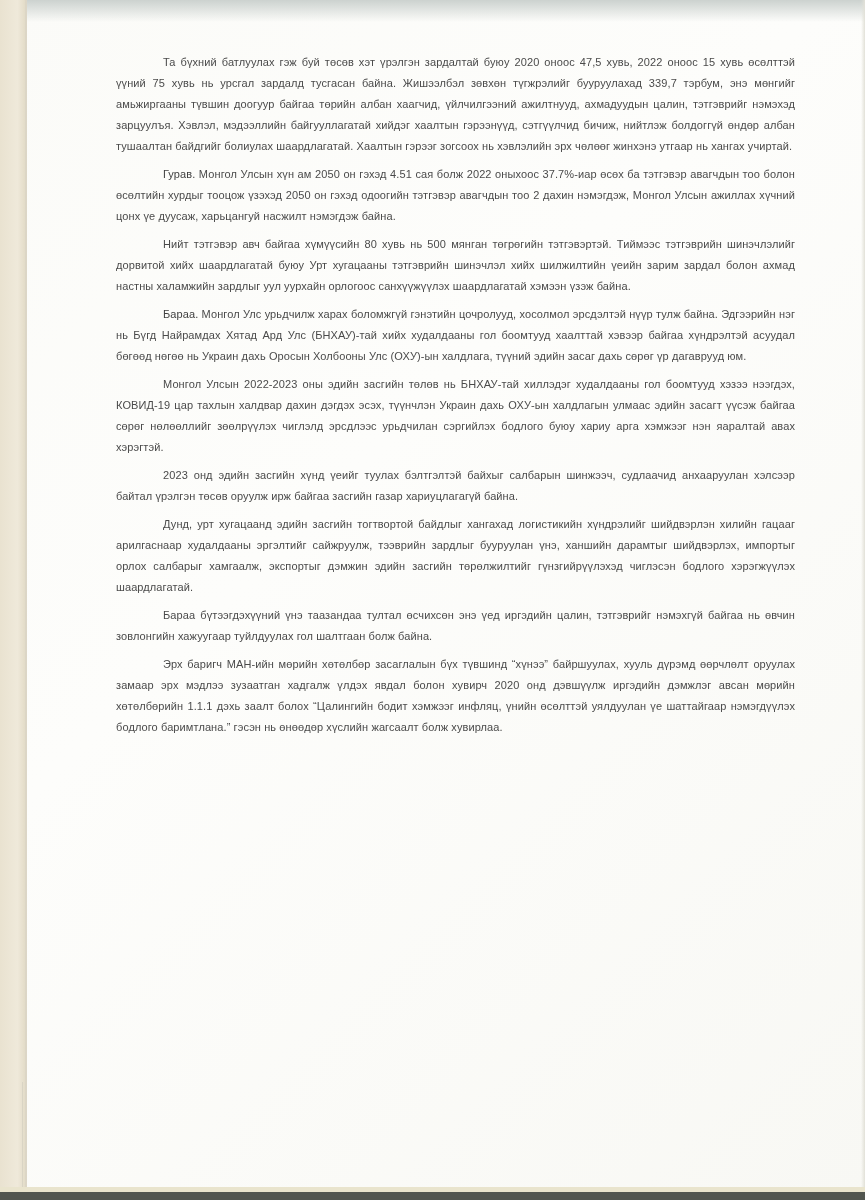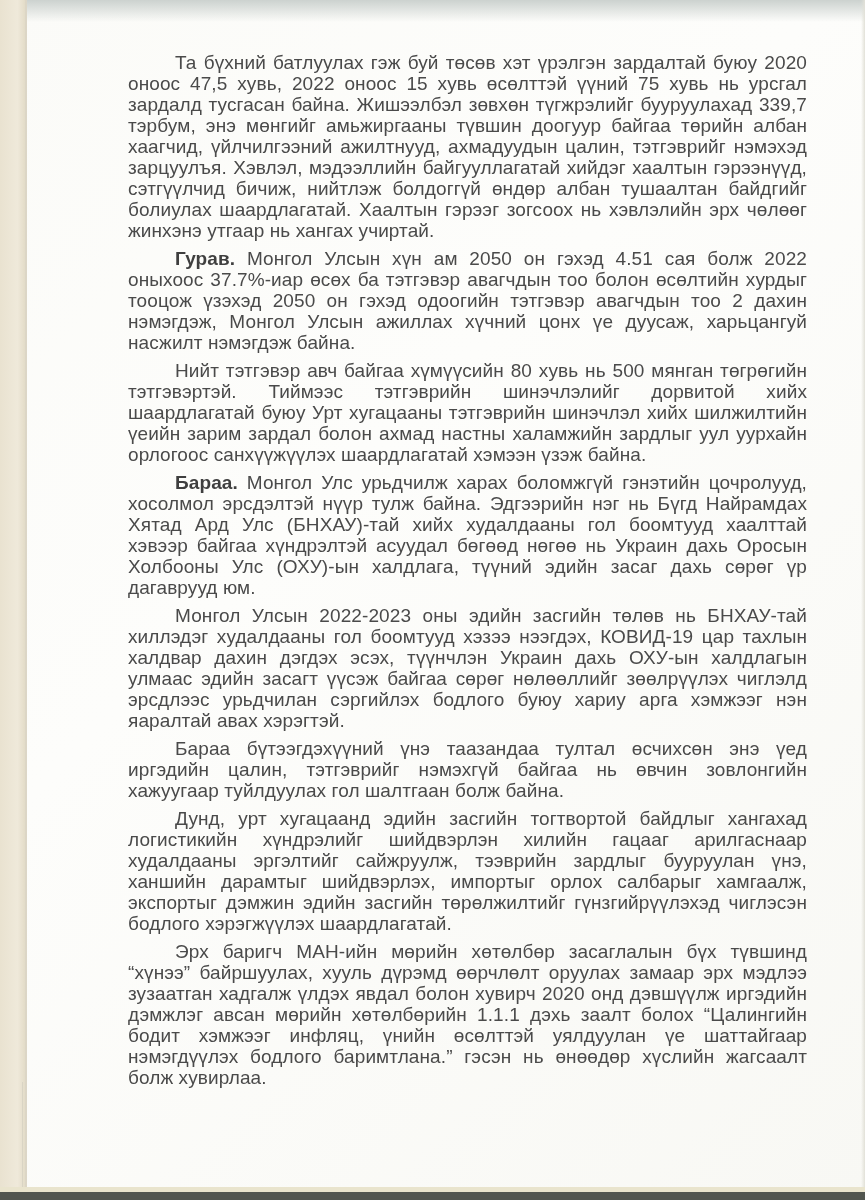--- a/index.html
+++ b/index.html
@@ -62,32 +62,31 @@
     left: 22px; bottom: 13px;
     width: 1px; height: 105px;
     background: #d9d4c4;
   }
   
   .doc {
     position: absolute;
     left: 116px; top: 52px;
     width: 679px;
     color: #4a4a4a;
-    font-size: 19px;
+    font-size: 11px;
     line-height: 21px;
     text-align: justify;
     letter-spacing: 0.1px;
-    margin-left: 12px;
   }
   .doc p {
     margin: 0 0 7px 0;
     text-indent: 47px;
   }
   .doc p b {
-    font-weight: bold;
+    font-weight: normal;
     color: #3f3f3f;
   }
 </style>
 </head>
 <body>
 
 <div class="scan-page">
   <div class="edge-left"></div>
   <div class="edge-left-line"></div>
   <div class="edge-top"></div>
@@ -95,17 +94,18 @@
   <div class="page-corner-line"></div>
   <div class="edge-bottom-cream"></div>
   <div class="edge-bottom-dark"></div>
 
   <main class="doc">
       <p>Та бүхний батлуулах гэж буй төсөв хэт үрэлгэн зардалтай буюу 2020 оноос 47,5 хувь, 2022 оноос 15 хувь өсөлттэй үүний 75 хувь нь урсгал зардалд тусгасан байна. Жишээлбэл зөвхөн түгжрэлийг бууруулахад 339,7 тэрбум, энэ мөнгийг амьжиргааны түвшин доогуур байгаа төрийн албан хаагчид, үйлчилгээний ажилтнууд, ахмадуудын цалин, тэтгэврийг нэмэхэд зарцуулъя. Хэвлэл, мэдээллийн байгууллагатай хийдэг хаалтын гэрээнүүд, сэтгүүлчид бичиж, нийтлэж болдоггүй өндөр албан тушаалтан байдгийг болиулах шаардлагатай. Хаалтын гэрээг зогсоох нь хэвлэлийн эрх чөлөөг жинхэнэ утгаар нь хангах учиртай.</p>
       <p><b>Гурав. </b>Монгол Улсын хүн ам 2050 он гэхэд 4.51 сая болж 2022 оныхоос 37.7%-иар өсөх ба тэтгэвэр авагчдын тоо болон өсөлтийн хурдыг тооцож үзэхэд 2050 он гэхэд одоогийн тэтгэвэр авагчдын тоо 2 дахин нэмэгдэж, Монгол Улсын ажиллах хүчний цонх үе дуусаж, харьцангуй насжилт нэмэгдэж байна.</p>
       <p>Нийт тэтгэвэр авч байгаа хүмүүсийн 80 хувь нь 500 мянган төгрөгийн тэтгэвэртэй. Тиймээс тэтгэврийн шинэчлэлийг дорвитой хийх шаардлагатай буюу Урт хугацааны тэтгэврийн шинэчлэл хийх шилжилтийн үеийн зарим зардал болон ахмад настны халамжийн зардлыг уул уурхайн орлогоос санхүүжүүлэх шаардлагатай хэмээн үзэж байна.</p>
       <p><b>Бараа. </b>Монгол Улс урьдчилж харах боломжгүй гэнэтийн цочролууд, хосолмол эрсдэлтэй нүүр тулж байна. Эдгээрийн нэг нь Бүгд Найрамдах Хятад Ард Улс (БНХАУ)-тай хийх худалдааны гол боомтууд хаалттай хэвээр байгаа хүндрэлтэй асуудал бөгөөд нөгөө нь Украин дахь Оросын Холбооны Улс (ОХУ)-ын халдлага, түүний эдийн засаг дахь сөрөг үр дагаврууд юм.</p>
       <p>Монгол Улсын 2022-2023 оны эдийн засгийн төлөв нь БНХАУ-тай хиллэдэг худалдааны гол боомтууд хэзээ нээгдэх, КОВИД-19 цар тахлын халдвар дахин дэгдэх эсэх, түүнчлэн Украин дахь ОХУ-ын халдлагын улмаас эдийн засагт үүсэж байгаа сөрөг нөлөөллийг зөөлрүүлэх чиглэлд эрсдлээс урьдчилан сэргийлэх бодлого буюу хариу арга хэмжээг нэн яаралтай авах хэрэгтэй.</p>
+      <p>2023 онд эдийн засгийн хүнд үеийг туулах бэлтгэлтэй байхыг салбарын шинжээч, судлаачид анхааруулан хэлсээр байтал үрэлгэн төсөв оруулж ирж байгаа засгийн газар хариуцлагагүй байна.</p>
+      <p>Дунд, урт хугацаанд эдийн засгийн тогтвортой байдлыг хангахад логистикийн хүндрэлийг шийдвэрлэн хилийн гацааг арилгаснаар худалдааны эргэлтийг сайжруулж, тээврийн зардлыг бууруулан үнэ, ханшийн дарамтыг шийдвэрлэх, импортыг орлох салбарыг хамгаалж, экспортыг дэмжин эдийн засгийн төрөлжилтийг гүнзгийрүүлэхэд чиглэсэн бодлого хэрэгжүүлэх шаардлагатай.</p>
       <p>Бараа бүтээгдэхүүний үнэ таазандаа тултал өсчихсөн энэ үед иргэдийн цалин, тэтгэврийг нэмэхгүй байгаа нь өвчин зовлонгийн хажуугаар туйлдуулах гол шалтгаан болж байна.</p>
-      <p>Дунд, урт хугацаанд эдийн засгийн тогтвортой байдлыг хангахад логистикийн хүндрэлийг шийдвэрлэн хилийн гацааг арилгаснаар худалдааны эргэлтийг сайжруулж, тээврийн зардлыг бууруулан үнэ, ханшийн дарамтыг шийдвэрлэх, импортыг орлох салбарыг хамгаалж, экспортыг дэмжин эдийн засгийн төрөлжилтийг гүнзгийрүүлэхэд чиглэсэн бодлого хэрэгжүүлэх шаардлагатай.</p>
       <p>Эрх баригч МАН-ийн мөрийн хөтөлбөр засаглалын бүх түвшинд “хүнээ” байршуулах, хууль дүрэмд өөрчлөлт оруулах замаар эрх мэдлээ зузаатган хадгалж үлдэх явдал болон хувирч 2020 онд дэвшүүлж иргэдийн дэмжлэг авсан мөрийн хөтөлбөрийн 1.1.1 дэхь заалт болох “Цалингийн бодит хэмжээг инфляц, үнийн өсөлттэй уялдуулан үе шаттайгаар нэмэгдүүлэх бодлого баримтлана.” гэсэн нь  өнөөдөр хүслийн жагсаалт болж хувирлаа.</p>
     </main>
 </div>
 
 </body></html>

